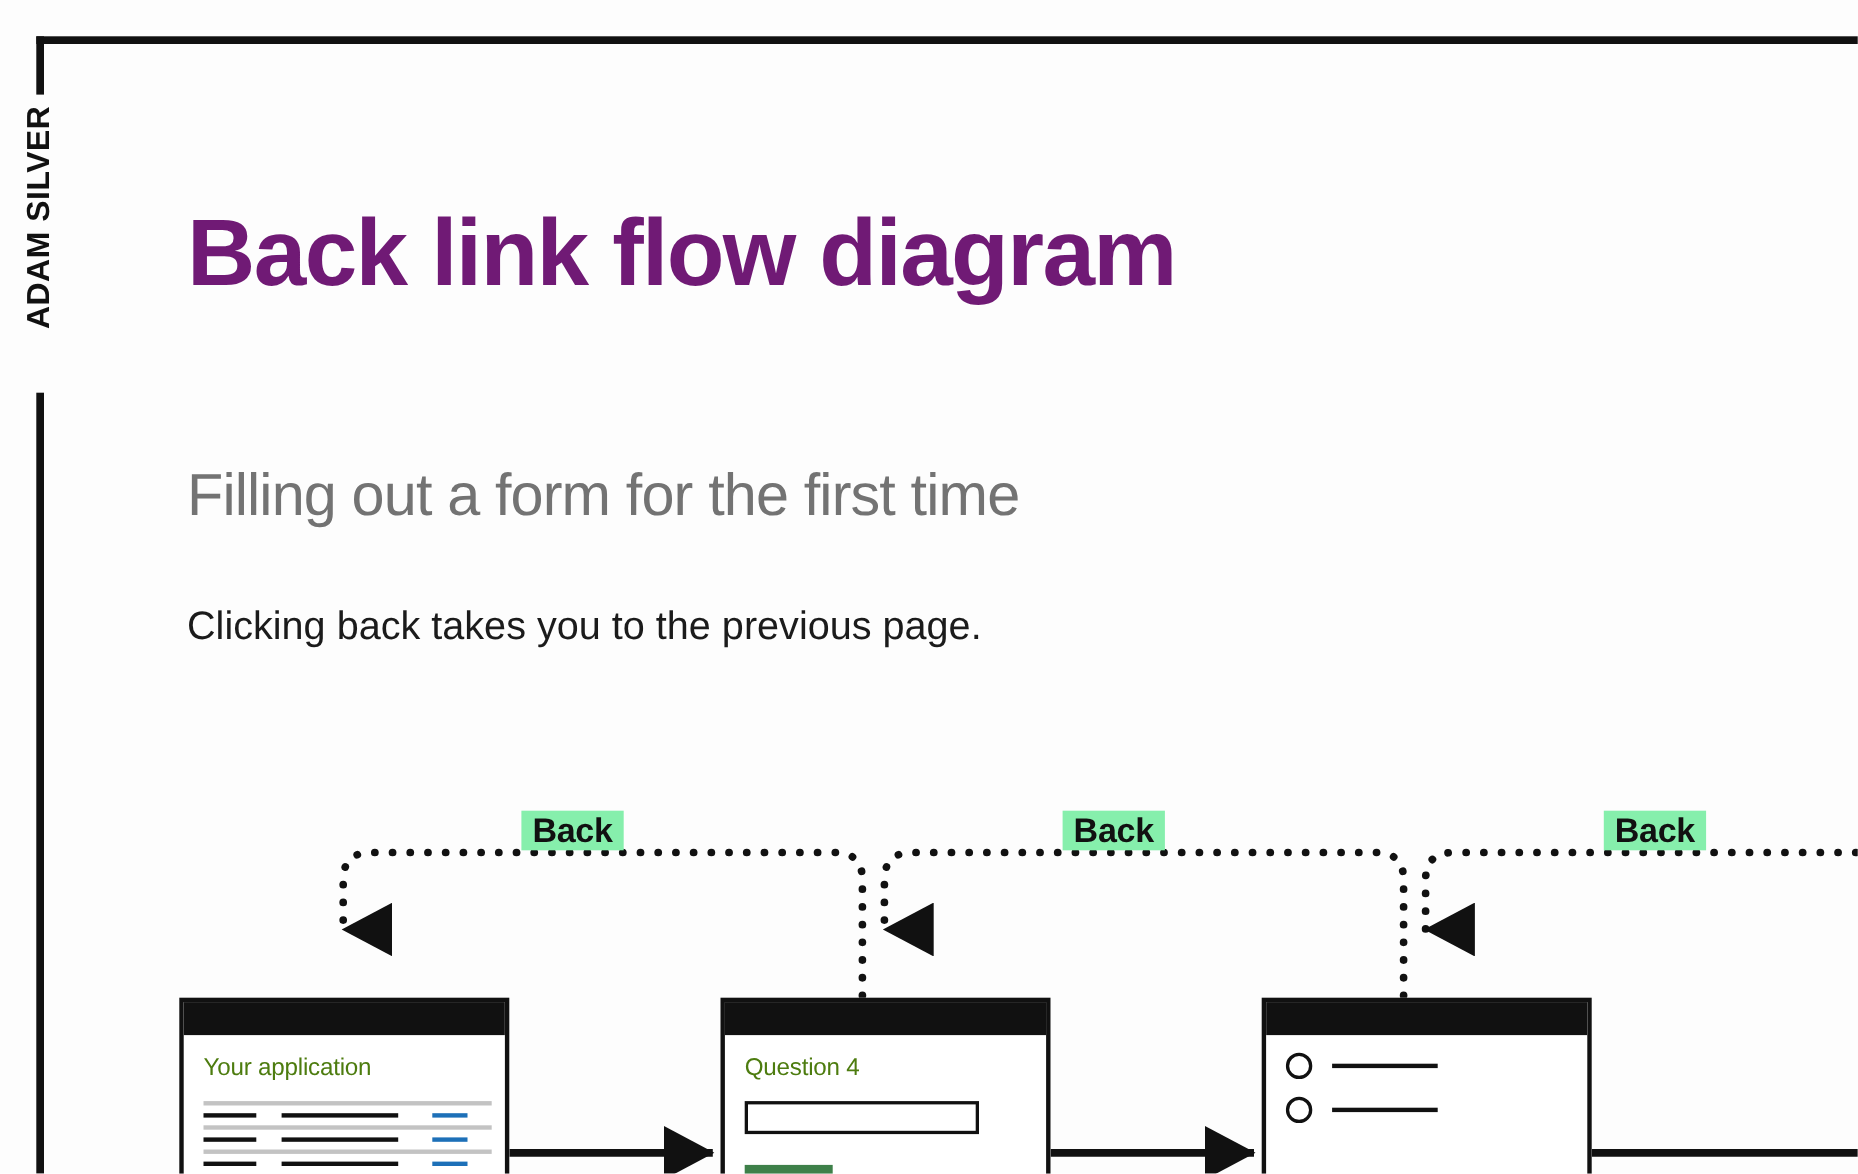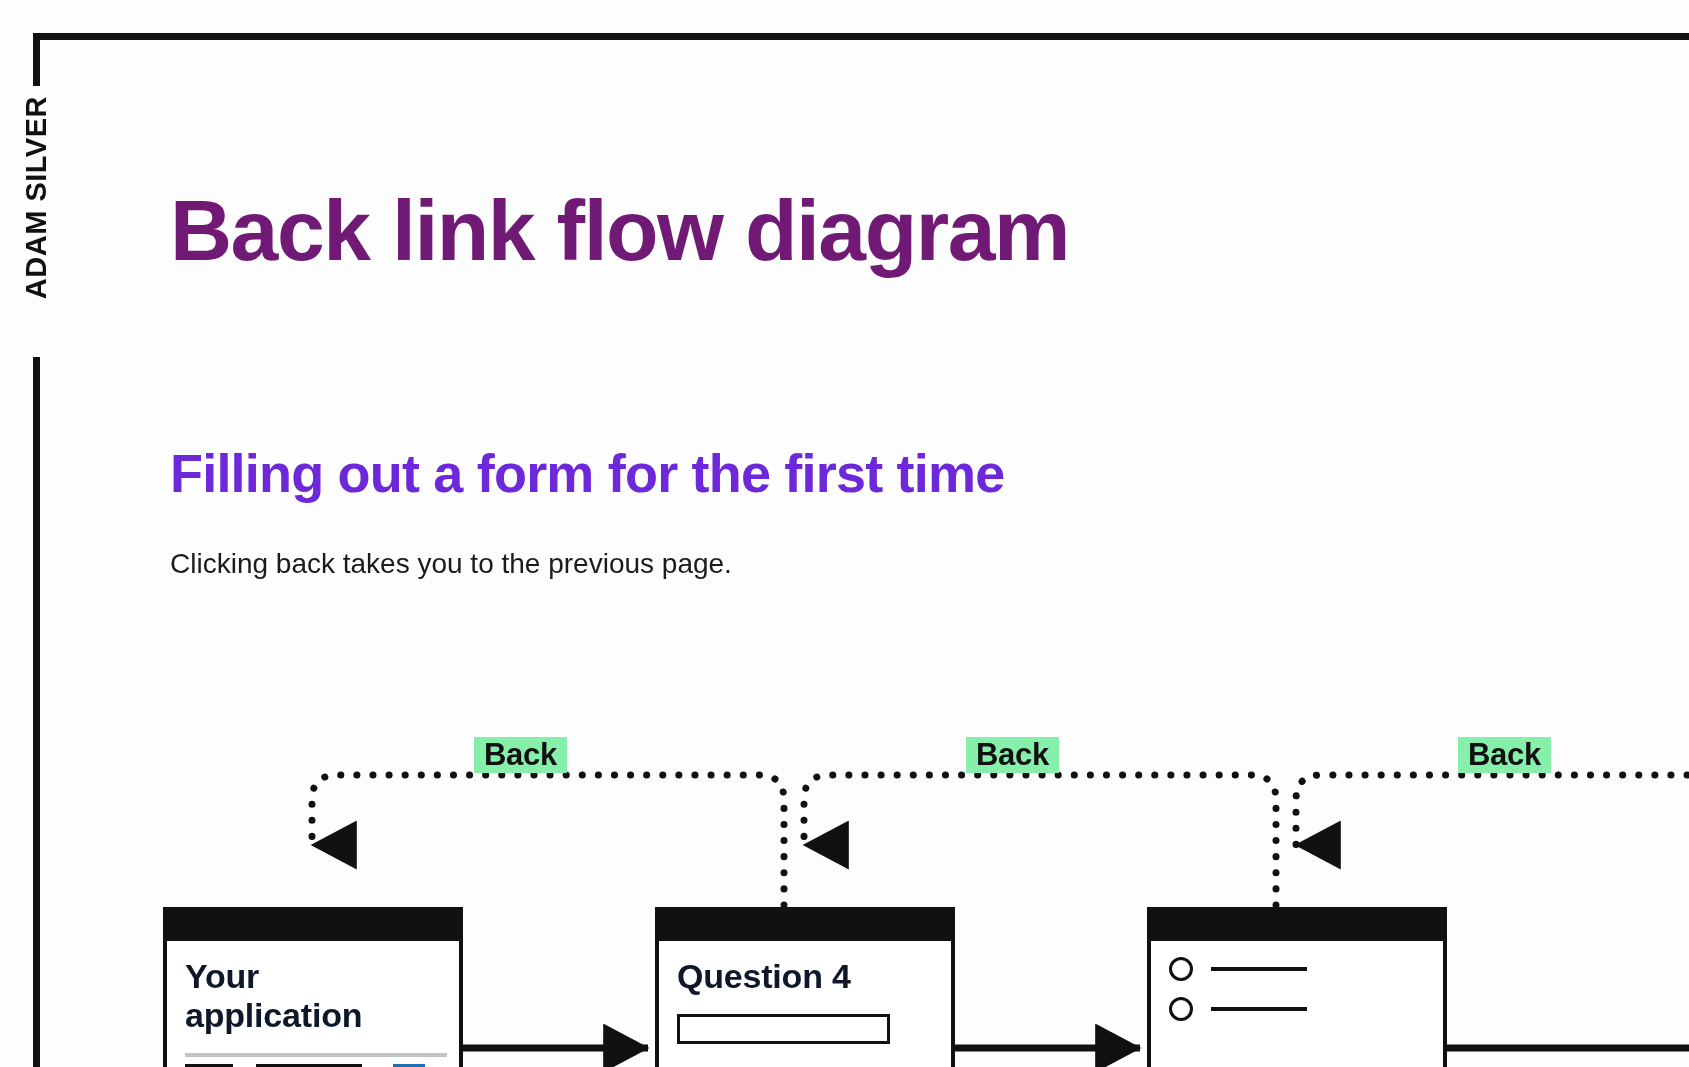--- a/index.html
+++ b/index.html
@@ -71,32 +71,32 @@
     font-size: 86px;
     line-height: 1.05;
     font-weight: 700;
     letter-spacing: -1.5px;
     color: #701a75;
     font-family: "Liberation Sans", sans-serif;
   }
   .section-title {
     position: absolute;
     left: 170px;
-    top: 444px;
+    top: 421px;
     font-size: 54px;
     line-height: 1.1;
-    font-weight: 700;
+    font-weight: 400;
     letter-spacing: -0.8px;
-    color: #6d28d9;
+    color: #737373;
   }
   .section-body {
     position: absolute;
     left: 170px;
     top: 546px;
-    font-size: 28px;
+    font-size: 36px;
     line-height: 1.25;
     font-weight: 400;
     color: #1b1b1b;
   }
 
   
   #diagram-svg {
     position: absolute;
     left: 0;
     top: 0;
@@ -125,23 +125,23 @@
   }
   .card-titlebar {
     height: 30px;
     background: #111111;
     width: 100%;
   }
   .card-body {
     padding: 16px 18px 0 18px;
   }
   .card-heading {
-    font-size: 34px;
-    font-weight: 700;
-    color: #0f172a;
+    font-size: 22px;
+    font-weight: 400;
+    color: #4d7c0f;
     letter-spacing: -0.2px;
     margin-bottom: 18px;
   }
 
   
   .app-list { width: 100%; }
   .app-sep {
     height: 4px;
     background: #c3c3c3;
     width: 262px;

